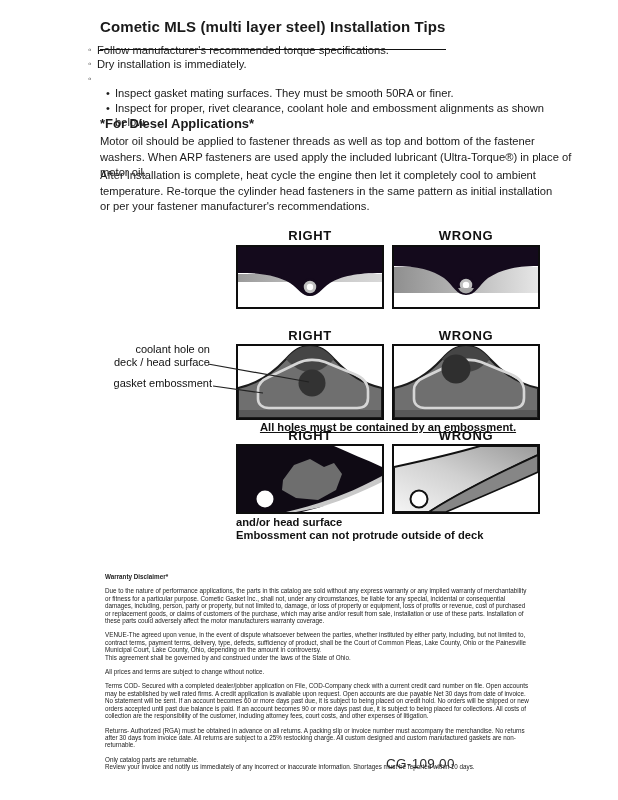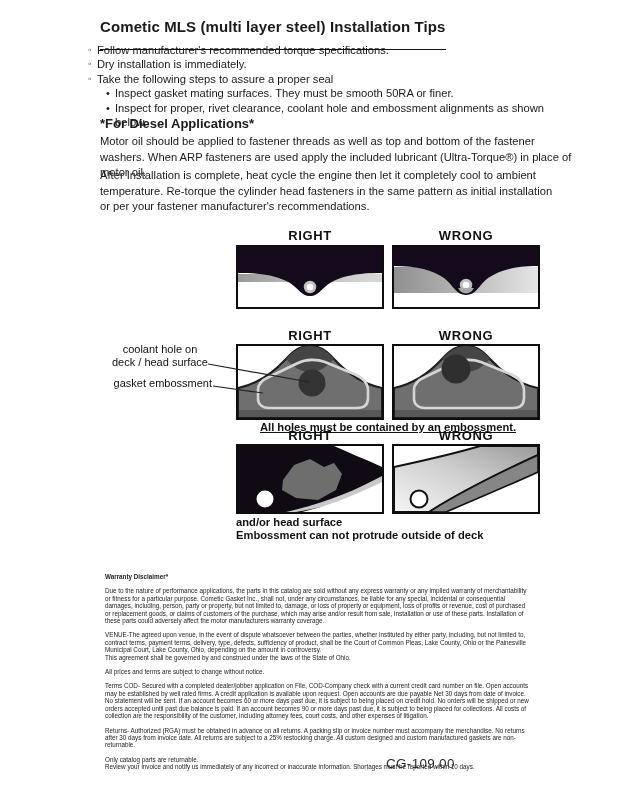--- a/index.html
+++ b/index.html
@@ -46,21 +46,21 @@
   .h63 { height: 64px; }
   .h76 { height: 76px; }
   .h70 { height: 70px; }
 
   .caption { font-size: 11.2px; font-weight: bold; color: #111; }
   .cap1 { left: 236px; top: 312px; }
   .cap2 { left: 236px; top: 421px; width: 304px; text-align: center; text-decoration: underline; }
   .cap3 { left: 236px; top: 516px; line-height: 12.5px; }
 
   .side-labels { right: 408px; text-align: right; font-size: 11px; line-height: 12.5px; color: #111; }
-  .sl1 { top: 343px; left: 110px; width: 100px; text-align: center; }
+  .sl1 { top: 343px; left: 110px; width: 100px; text-align: right; }
   .sl2 { top: 377px; left: 110px; width: 102px; text-align: right; }
   .side-labels span { display: block; }
 
   .legal { left: 105px; top: 573px; width: 426px; font-size: 6.3px; line-height: 7.4px; color: #222; }
   .legal p { margin-bottom: 7px; }
   .legal .lh { font-weight: bold; margin-bottom: 7px; }
   .legal .tight { margin-bottom: 0; }
 
   .pagenum { left: 386px; top: 756px; font-size: 13.5px; color: #2a2a2a; letter-spacing: 0.3px; }
 </style>
@@ -75,21 +75,20 @@
     <div class="b-row">
       <span class="b-marker">◦</span>
       <span>Follow manufacturer's recommended torque specifications.</span>
     </div>
     <div class="b-row">
       <span class="b-marker">◦</span>
       <span>Dry installation is immediately.</span>
     </div>
     <div class="b-row">
       <span class="b-marker">◦</span>
-      <span>Take the following steps to assure a proper seal</span>
     </div>
     <div class="b-row b-sub">
       <span class="b-marker">•</span>
       <span>Inspect gasket mating surfaces.  They must be smooth 50RA or finer.</span>
     </div>
     <div class="b-row b-sub">
       <span class="b-marker">•</span>
       <span>Inspect for proper, rivet clearance, coolant hole and embossment alignments as shown below.</span>
     </div>
   </div>

